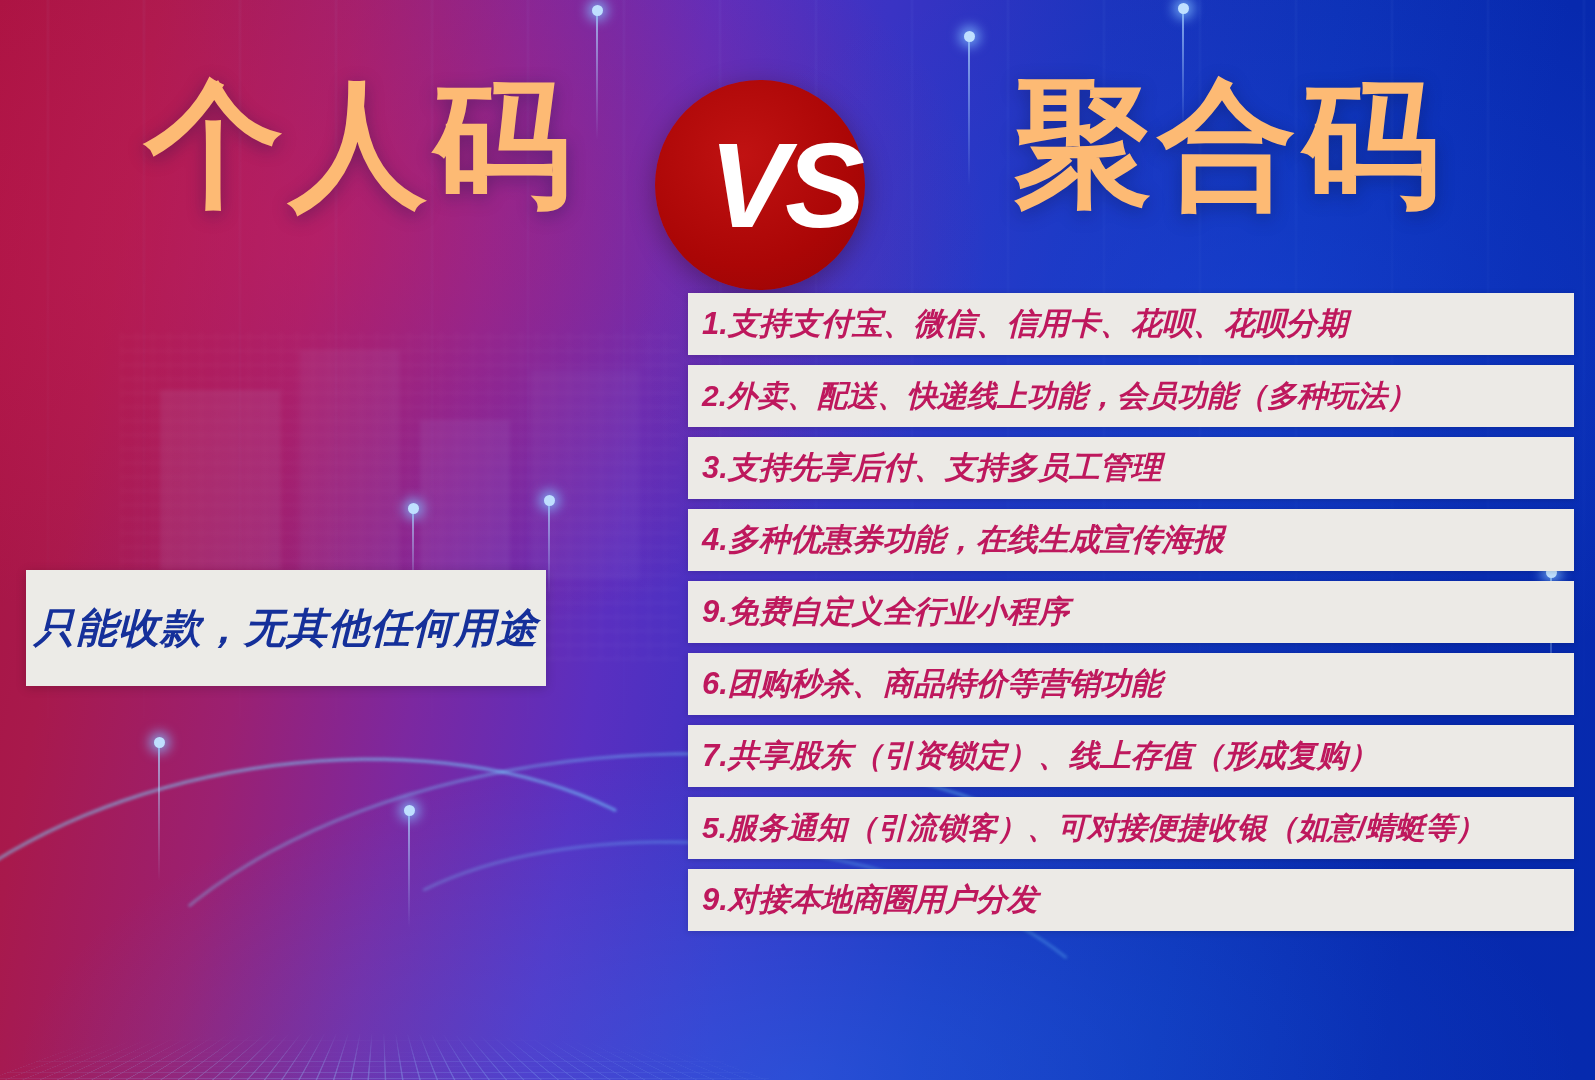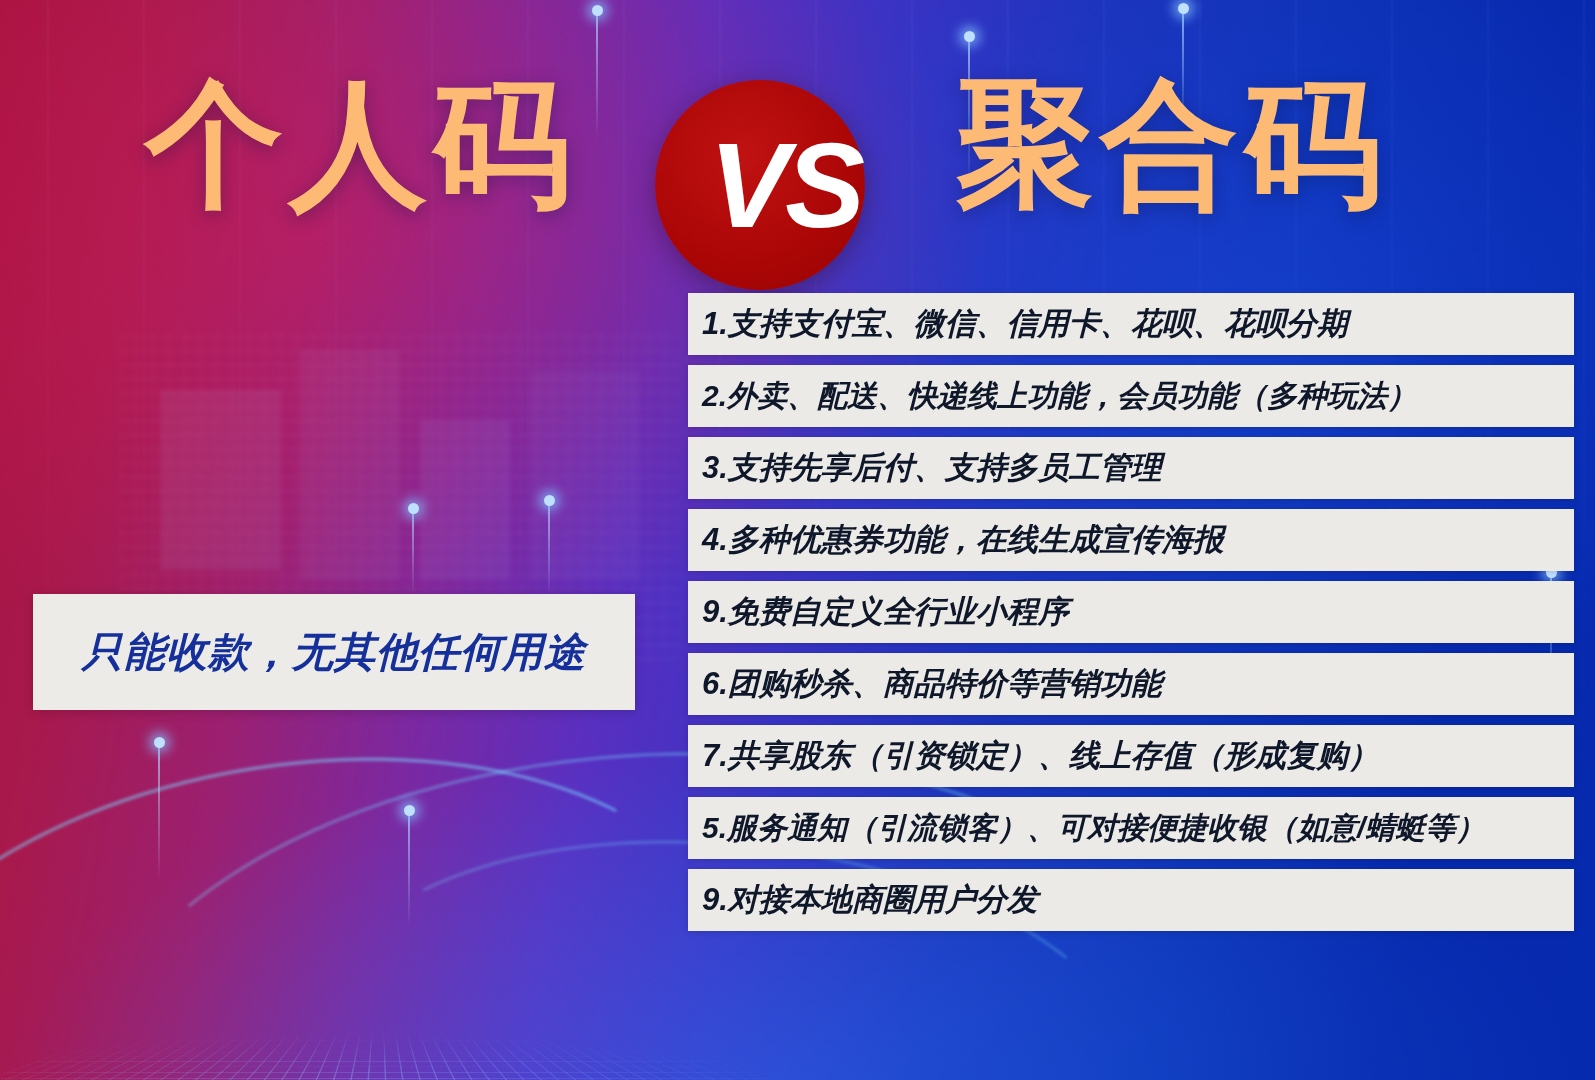--- a/index.html
+++ b/index.html
@@ -111,56 +111,55 @@
 
   
   .header{position:absolute;left:0;top:58px;width:1595px;height:180px;}
   .title{
     position:absolute;top:0;
     font-weight:bold;color:#fdba74;font-size:138px;line-height:172px;
     letter-spacing:6px;white-space:nowrap;
     text-shadow:0 4px 18px rgba(10,20,70,.35);
   }
   .title-left{left:145px;}
-  .title-right{left:956px;}
+  .title-right{left:1014px;}
   .vs-badge{
     position:absolute;left:655px;top:22px;width:210px;height:210px;border-radius:50%;
     background:radial-gradient(circle at 42% 36%, #c01212 0%, #ab0606 60%, #960404 100%);
     box-shadow:0 6px 26px rgba(40,0,0,.35);
     display:flex;align-items:center;justify-content:flex-end;
   }
   .vs-badge span{
     color:#fff;font-weight:bold;font-size:120px;line-height:120px;
     letter-spacing:-4px;font-style:italic;padding-right:4px;
   }
 
   
   .left-note{
-    position:absolute;left:26px;top:594px;width:602px;height:116px;
+    position:absolute;left:26px;top:570px;width:520px;height:116px;
     background:#ecebe7;
     display:flex;align-items:center;justify-content:center;
     box-shadow:0 2px 10px rgba(0,0,0,.18);
-    margin-left:7px;
   }
   .left-note span{
     color:#15309a;font-weight:bold;font-style:italic;
     font-size:41px;letter-spacing:1px;white-space:nowrap;
   }
 
   
   .feature-list{position:absolute;left:688px;top:293px;width:886px;}
   .feature-row{
     height:62px;margin-bottom:10px;
     background:#eceae6;
     display:flex;align-items:center;
     padding:0 14px;
     box-shadow:0 1px 6px rgba(0,0,0,.16);
   }
   .feature-row span{
-    color:#0f172a;font-weight:bold;font-style:italic;
+    color:#be185d;font-weight:bold;font-style:italic;
     font-size:31px;letter-spacing:0px;white-space:nowrap;
   }
   .feature-row.wide span{font-size:30px;}
 </style>
 </head>
 <body>
 
 <div class="poster">
 
   <div class="bg-base"></div>

